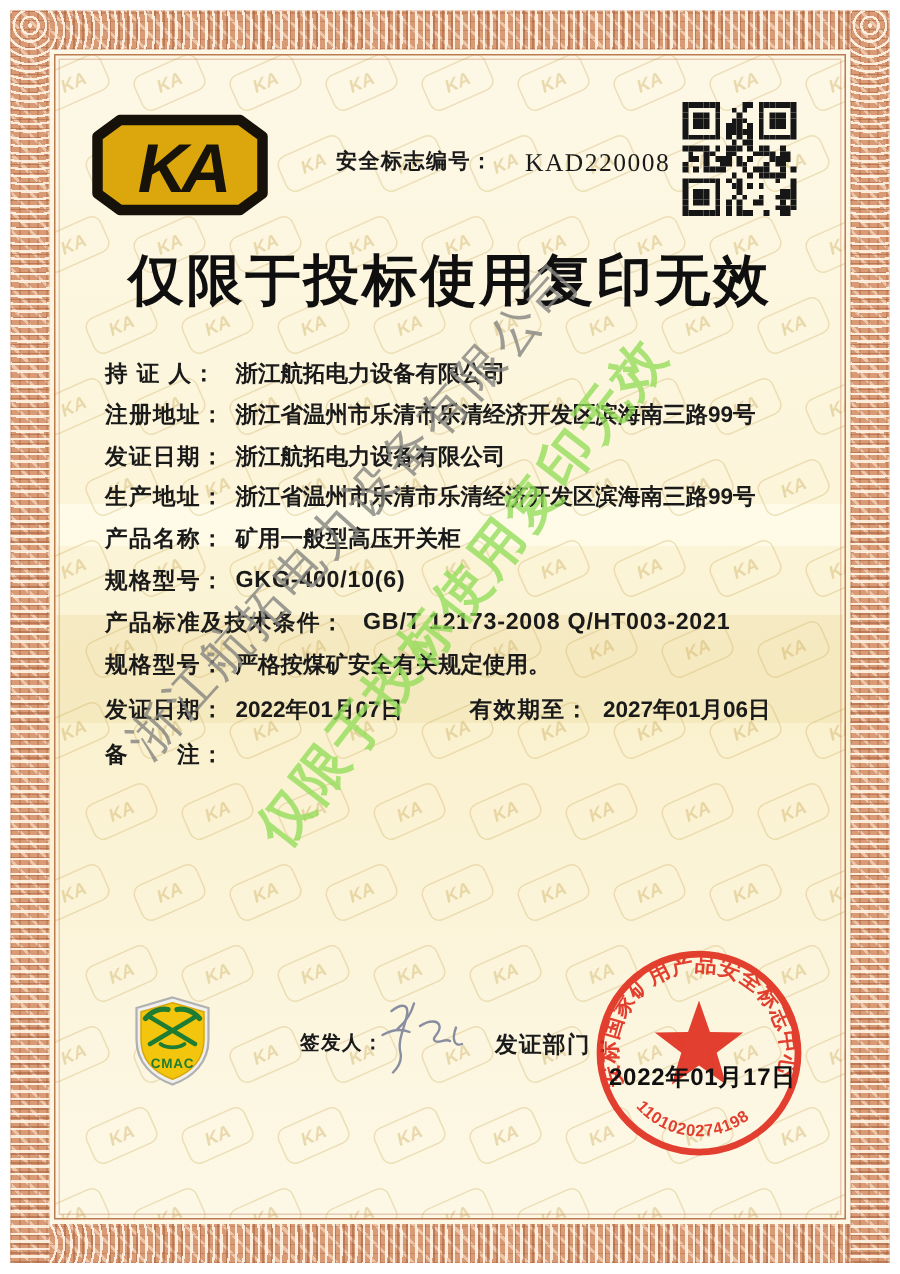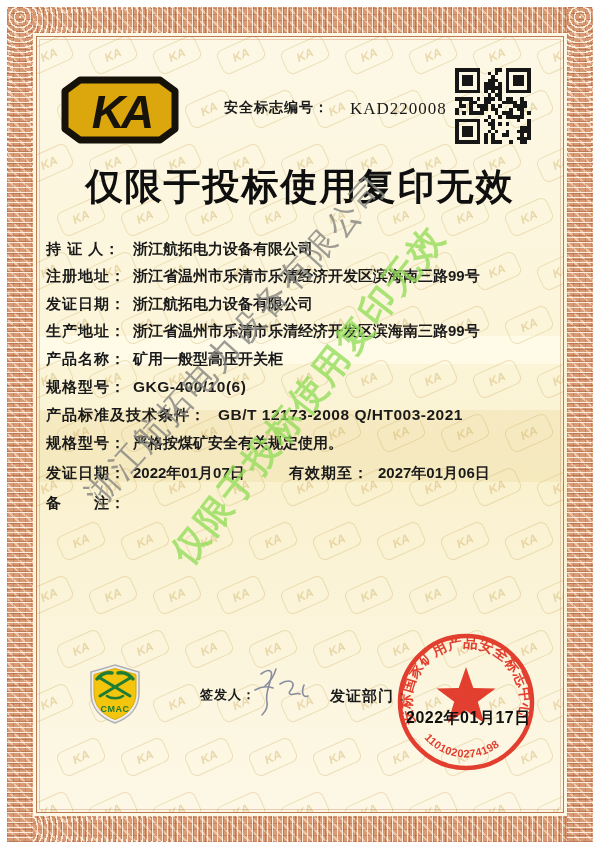--- a/index.html
+++ b/index.html
@@ -51,21 +51,21 @@
   .ka-logo { position:absolute; left:58px; top:72px; z-index:3; }
   .cert-no { position:absolute; left:224px; top:99px; z-index:3; display:flex; align-items:flex-start;gap:13px; }
   .cert-no .lbl { font-size:14px; font-weight:600; letter-spacing:1px; }
   .cert-no .val { font-family:"Liberation Serif", serif; font-size:17px; letter-spacing:1px; margin-left:8px; }
   #qr { position:absolute; left:455px; top:68px; width:76px; height:76px; z-index:3;
         display:grid; grid-template-columns:repeat(21,1fr); grid-template-rows:repeat(21,1fr); }
   #qr span.on { background:#161616; }
   .title { position:absolute; left:0; right:0; top:162px; z-index:3; text-align:center;
            font-size:37px; font-weight:900; letter-spacing:2px; color:#0f0f0f; }
   
-  .fields { position:absolute; left:46px; top:240px; right:50px; z-index:3; height:290px; }
+  .fields { position:absolute; left:70px; top:240px; right:50px; z-index:3; height:290px; }
   .row { position:absolute; left:0; right:0; height:22px; }
   .row .lbl { font-size:15px; font-weight:800; letter-spacing:1px; white-space:pre; }
   .row .val { position:absolute; left:87px; top:0; font-size:15px; font-weight:700; white-space:nowrap; }
   .row .val.std { left:172px; }
   .row .val.num { font-size:15.5px; letter-spacing:.5px; }
   .row .vlbl { position:absolute; left:243px; top:0; font-size:15px; font-weight:800; letter-spacing:1px; }
   .row .vval { position:absolute; left:332px; top:0; font-size:15px; font-weight:700; }
   
   .statement { position:absolute; left:60px; width:484px; top:566px; z-index:3;
     font-size:14.5px; font-weight:700; line-height:19.5px; letter-spacing:.3px;

